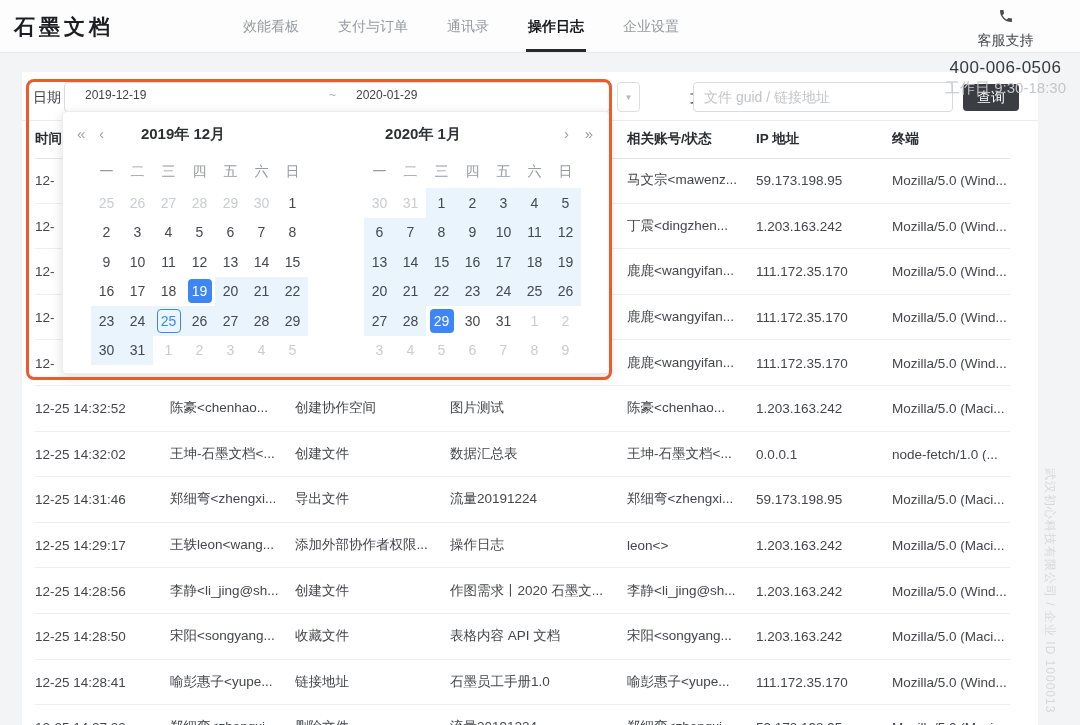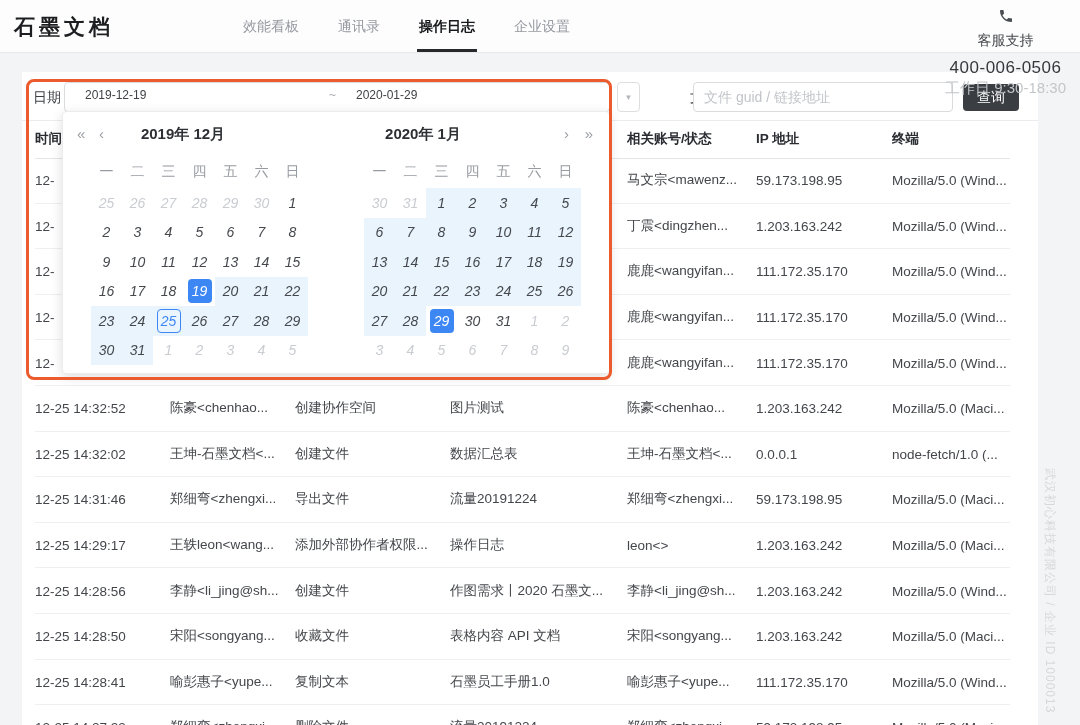--- a/index.html
+++ b/index.html
@@ -60,40 +60,41 @@
   .a-prev-year{left:14px;}
   .a-prev-month{left:36px;}
   .a-next-month{right:40px;}
   .a-next-year{right:16px;}
   .month-title{position:absolute;top:13px;font-size:15px;font-weight:600;color:#2c2f34;text-align:center;}
   .mt0{left:10px;width:220px;}
   .mt1{left:250px;width:220px;}
   .panels{position:absolute;left:0;top:44px;width:100%;display:flex;}
   .month-panel{width:274px;box-sizing:border-box;display:flex;flex-direction:column;align-items:center;}
   .day-names{display:flex;height:32px;align-items:center;}
-  .cal-row{display:flex;height:29.5px;font-style:italic;}
+  .cal-row{display:flex;height:29.5px;}
   .cal-cell{width:31px;height:29.5px;display:flex;align-items:center;justify-content:center;font-size:14px;color:#45484d;cursor:pointer;}
   .cal-cell.day-name{color:#969aa1;cursor:default;}
   .cal-cell .d{min-width:24px;height:24px;line-height:24px;text-align:center;border-radius:4px;box-sizing:border-box;}
   .cal-cell.dim{color:#c9ccd1;}
   .cal-cell.range{background:#e9f4fd;}
   .cal-cell.today{background:#e9f4fd;}
   .cal-cell.today .d{border:1px solid #3d87f5;color:#3d87f5;line-height:22px;background:#eaf5fe;}
   .cal-cell.sel .d{background:#3d87f5;color:#fff;}
   
   .annotation{position:absolute;left:26px;top:79px;width:586px;height:301px;border:3px solid #ec5b2d;border-radius:8px;box-sizing:border-box;z-index:20;pointer-events:none;}
   .watermark{position:absolute;left:1058px;top:468px;transform:rotate(90deg);transform-origin:0 0;font-size:12px;letter-spacing:1px;color:rgba(40,44,50,0.14);white-space:nowrap;z-index:2;}
 </style>
 </head>
 <body>
 
 <div class="navbar">
   <div class="logo">石墨文档</div>
   <div class="nav-items">
       <div class="nav-item">效能看板</div>
+      <div class="nav-item">支付与订单</div>
       <div class="nav-item">通讯录</div>
       <div class="nav-item active">操作日志</div>
       <div class="nav-item">企业设置</div>
     </div>
   <div class="support">
     <svg class="phone-icon" viewBox="0 0 24 24" fill="currentColor">
         <path d="M6.62 10.79c1.44 2.83 3.76 5.14 6.59 6.59l2.2-2.2c.27-.27.67-.36 1.02-.24 1.12.37 2.33.57 3.57.57.55 0 1 .45 1 1V20c0 .55-.45 1-1 1-9.39 0-17-7.61-17-17 0-.55.45-1 1-1h3.5c.55 0 1 .45 1 1 0 1.25.2 2.45.57 3.57.11.35.03.74-.25 1.02l-2.2 2.2z"></path>
       </svg>
     <div class="support-label">客服支持</div>
     <div class="support-num">
@@ -224,21 +225,21 @@
         <div class="td c1">宋阳&lt;songyang...</div>
         <div class="td c2">收藏文件</div>
         <div class="td c3">表格内容 API 文档</div>
         <div class="td c4">宋阳&lt;songyang...</div>
         <div class="td c5">1.203.163.242</div>
         <div class="td c6">Mozilla/5.0 (Maci...</div>
       </div>
       <div class="trow">
         <div class="td c0">12-25 14:28:41</div>
         <div class="td c1">喻彭惠子&lt;yupe...</div>
-        <div class="td c2">复制文本</div>
+        <div class="td c2">链接地址</div>
         <div class="td c3">石墨员工手册1.0</div>
         <div class="td c4">喻彭惠子&lt;yupe...</div>
         <div class="td c5">111.172.35.170</div>
         <div class="td c6">Mozilla/5.0 (Wind...</div>
       </div>
       <div class="trow">
         <div class="td c0">12-25 14:27:23</div>
         <div class="td c1">郑细弯&lt;zhengxi...</div>
         <div class="td c2">删除文件</div>
         <div class="td c3">流量20191224</div>

